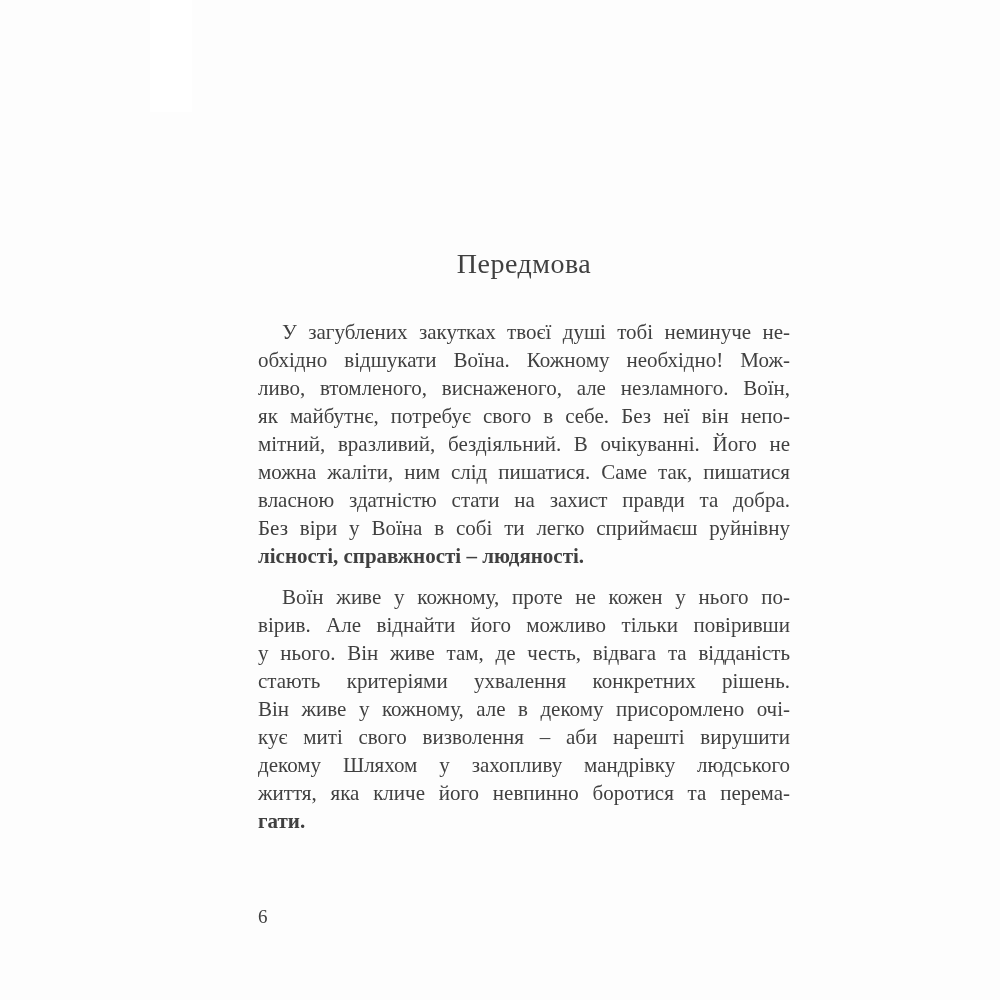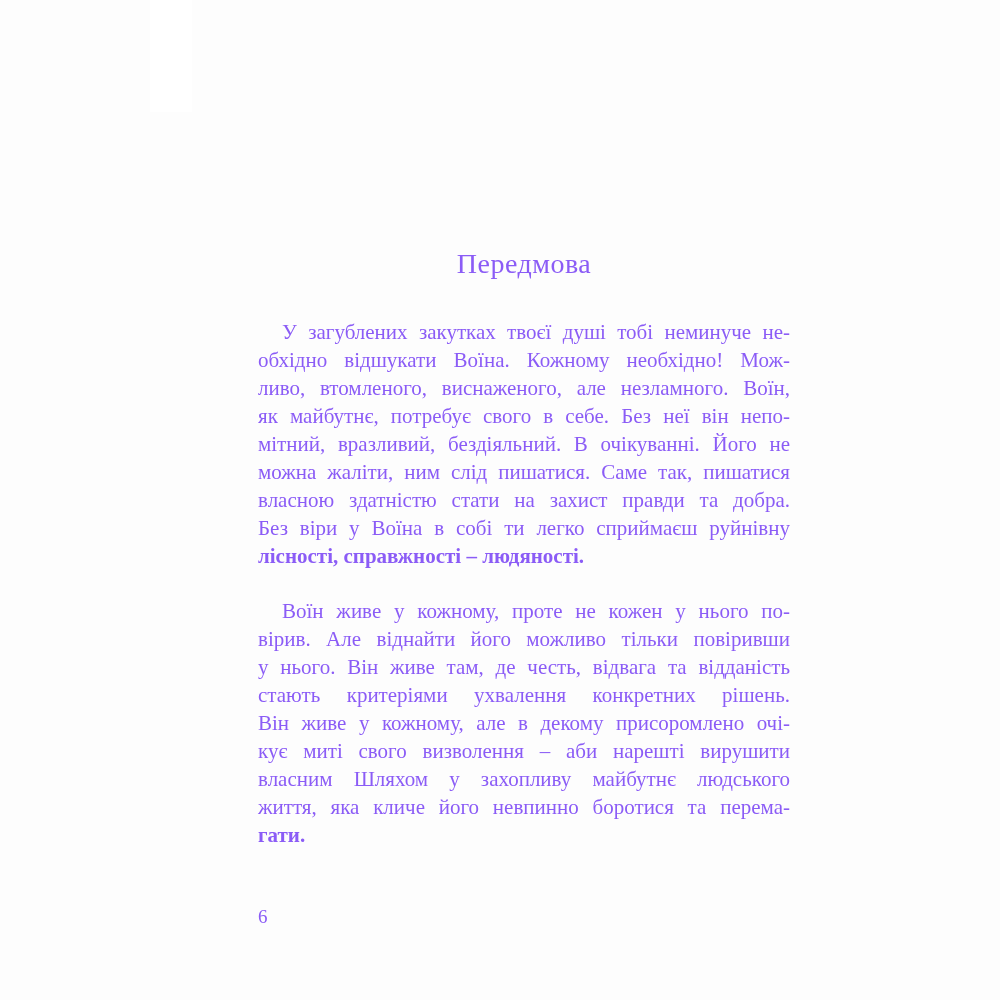--- a/index.html
+++ b/index.html
@@ -6,21 +6,21 @@
     margin: 0;
     padding: 0;
     background: #ffffff;
   }
   .page {
     position: relative;
     width: 1000px;
     height: 1000px;
     background: #fdfdfd;
     font-family: "Liberation Serif", "DejaVu Serif", serif;
-    color: #8b5cf6;
+    color: #404040;
     overflow: hidden;
   }
   .artifact {
     position: absolute;
     left: 150px;
     top: 0;
     width: 42px;
     height: 112px;
     background: #ffffff;
   }
@@ -35,21 +35,21 @@
     font-size: 28px;
     font-weight: normal;
     text-align: center;
     letter-spacing: 0.5px;
   }
   .para {
     font-size: 21px;
     line-height: 28px;
   }
   .para + .para {
-    margin-top: 27px;
+    margin-top: 13px;
   }
   .line {
     text-align: justify;
     text-align-last: justify;
   }
   .line.first {
     text-indent: 24px;
   }
   .line.last {
     text-align: left;
@@ -84,20 +84,20 @@
       <div class="line last">лісності, справжності – людяності.</div>
     </section>
 
     <section class="para">
       <div class="line first">Воїн живе у кожному, проте не кожен у нього по-</div>
       <div class="line">вірив. Але віднайти його можливо тільки повіривши</div>
       <div class="line">у нього. Він живе там, де честь, відвага та відданість</div>
       <div class="line">стають критеріями ухвалення конкретних рішень.</div>
       <div class="line">Він живе у кожному, але в декому присоромлено очі-</div>
       <div class="line">кує миті свого визволення – аби нарешті вирушити</div>
-      <div class="line">власним Шляхом у захопливу майбутнє людського</div>
+      <div class="line">декому Шляхом у захопливу мандрівку людського</div>
       <div class="line">життя, яка кличе його невпинно боротися та перема-</div>
       <div class="line last">гати.</div>
     </section>
   </main>
 
   <div class="page-number">6</div>
 </div>
 
 </body></html>

